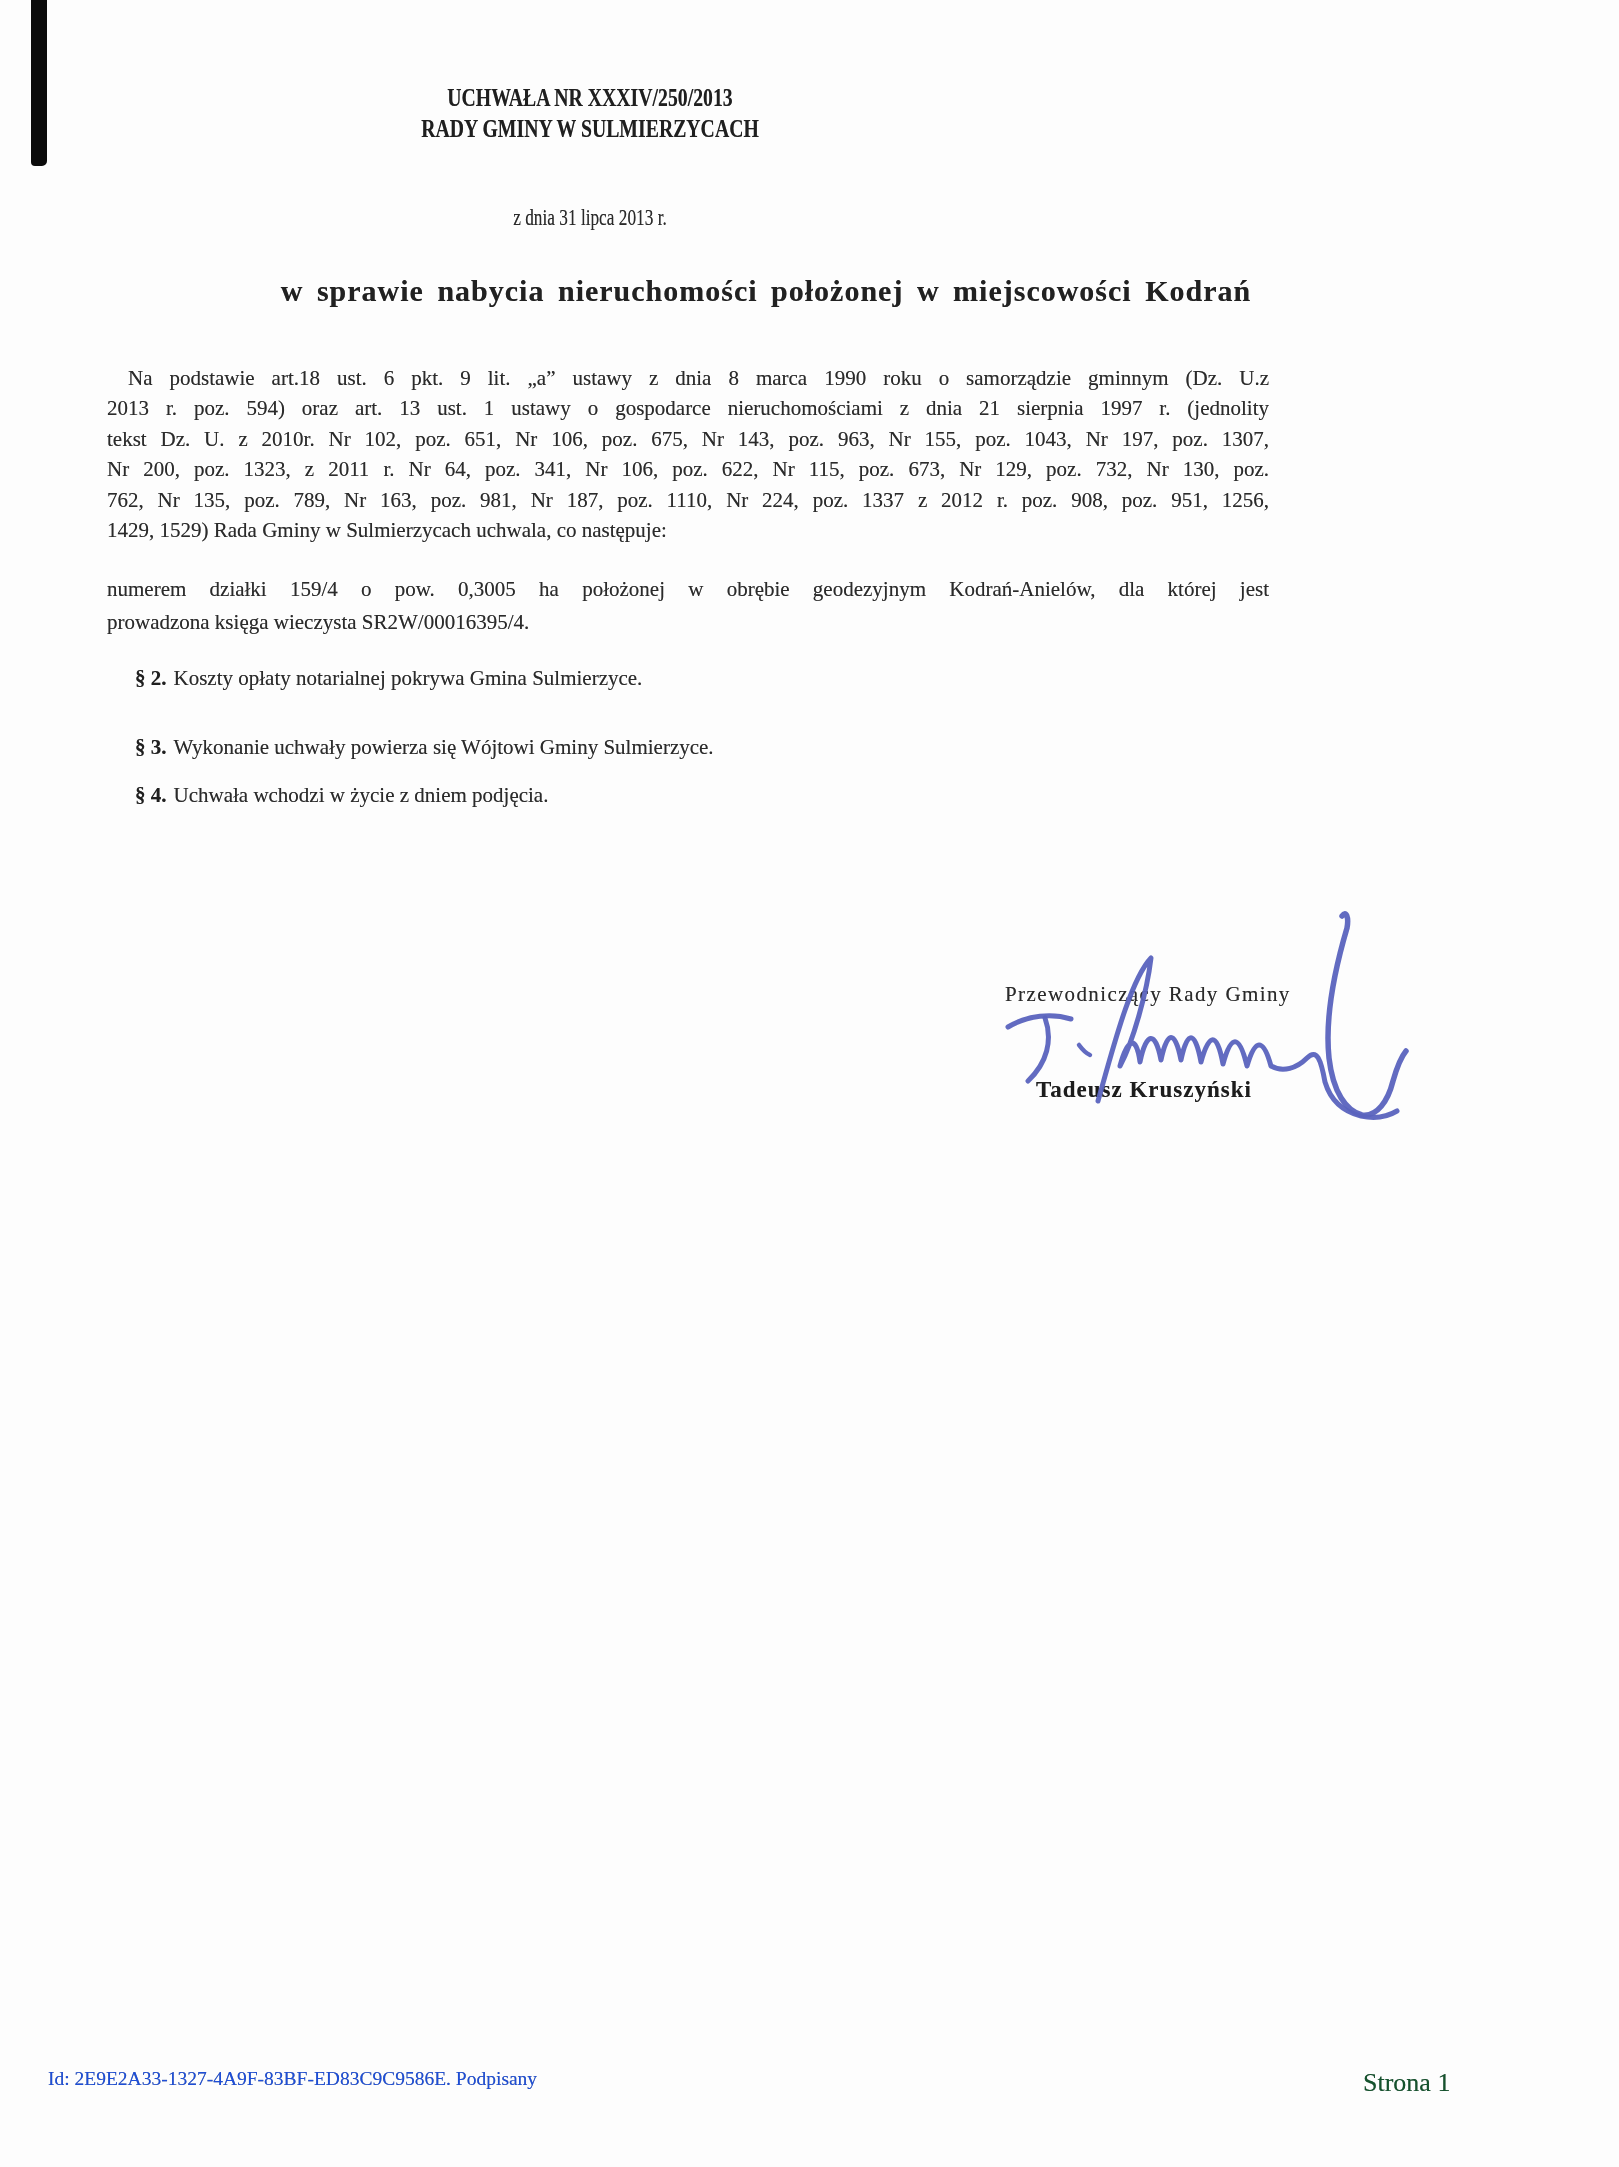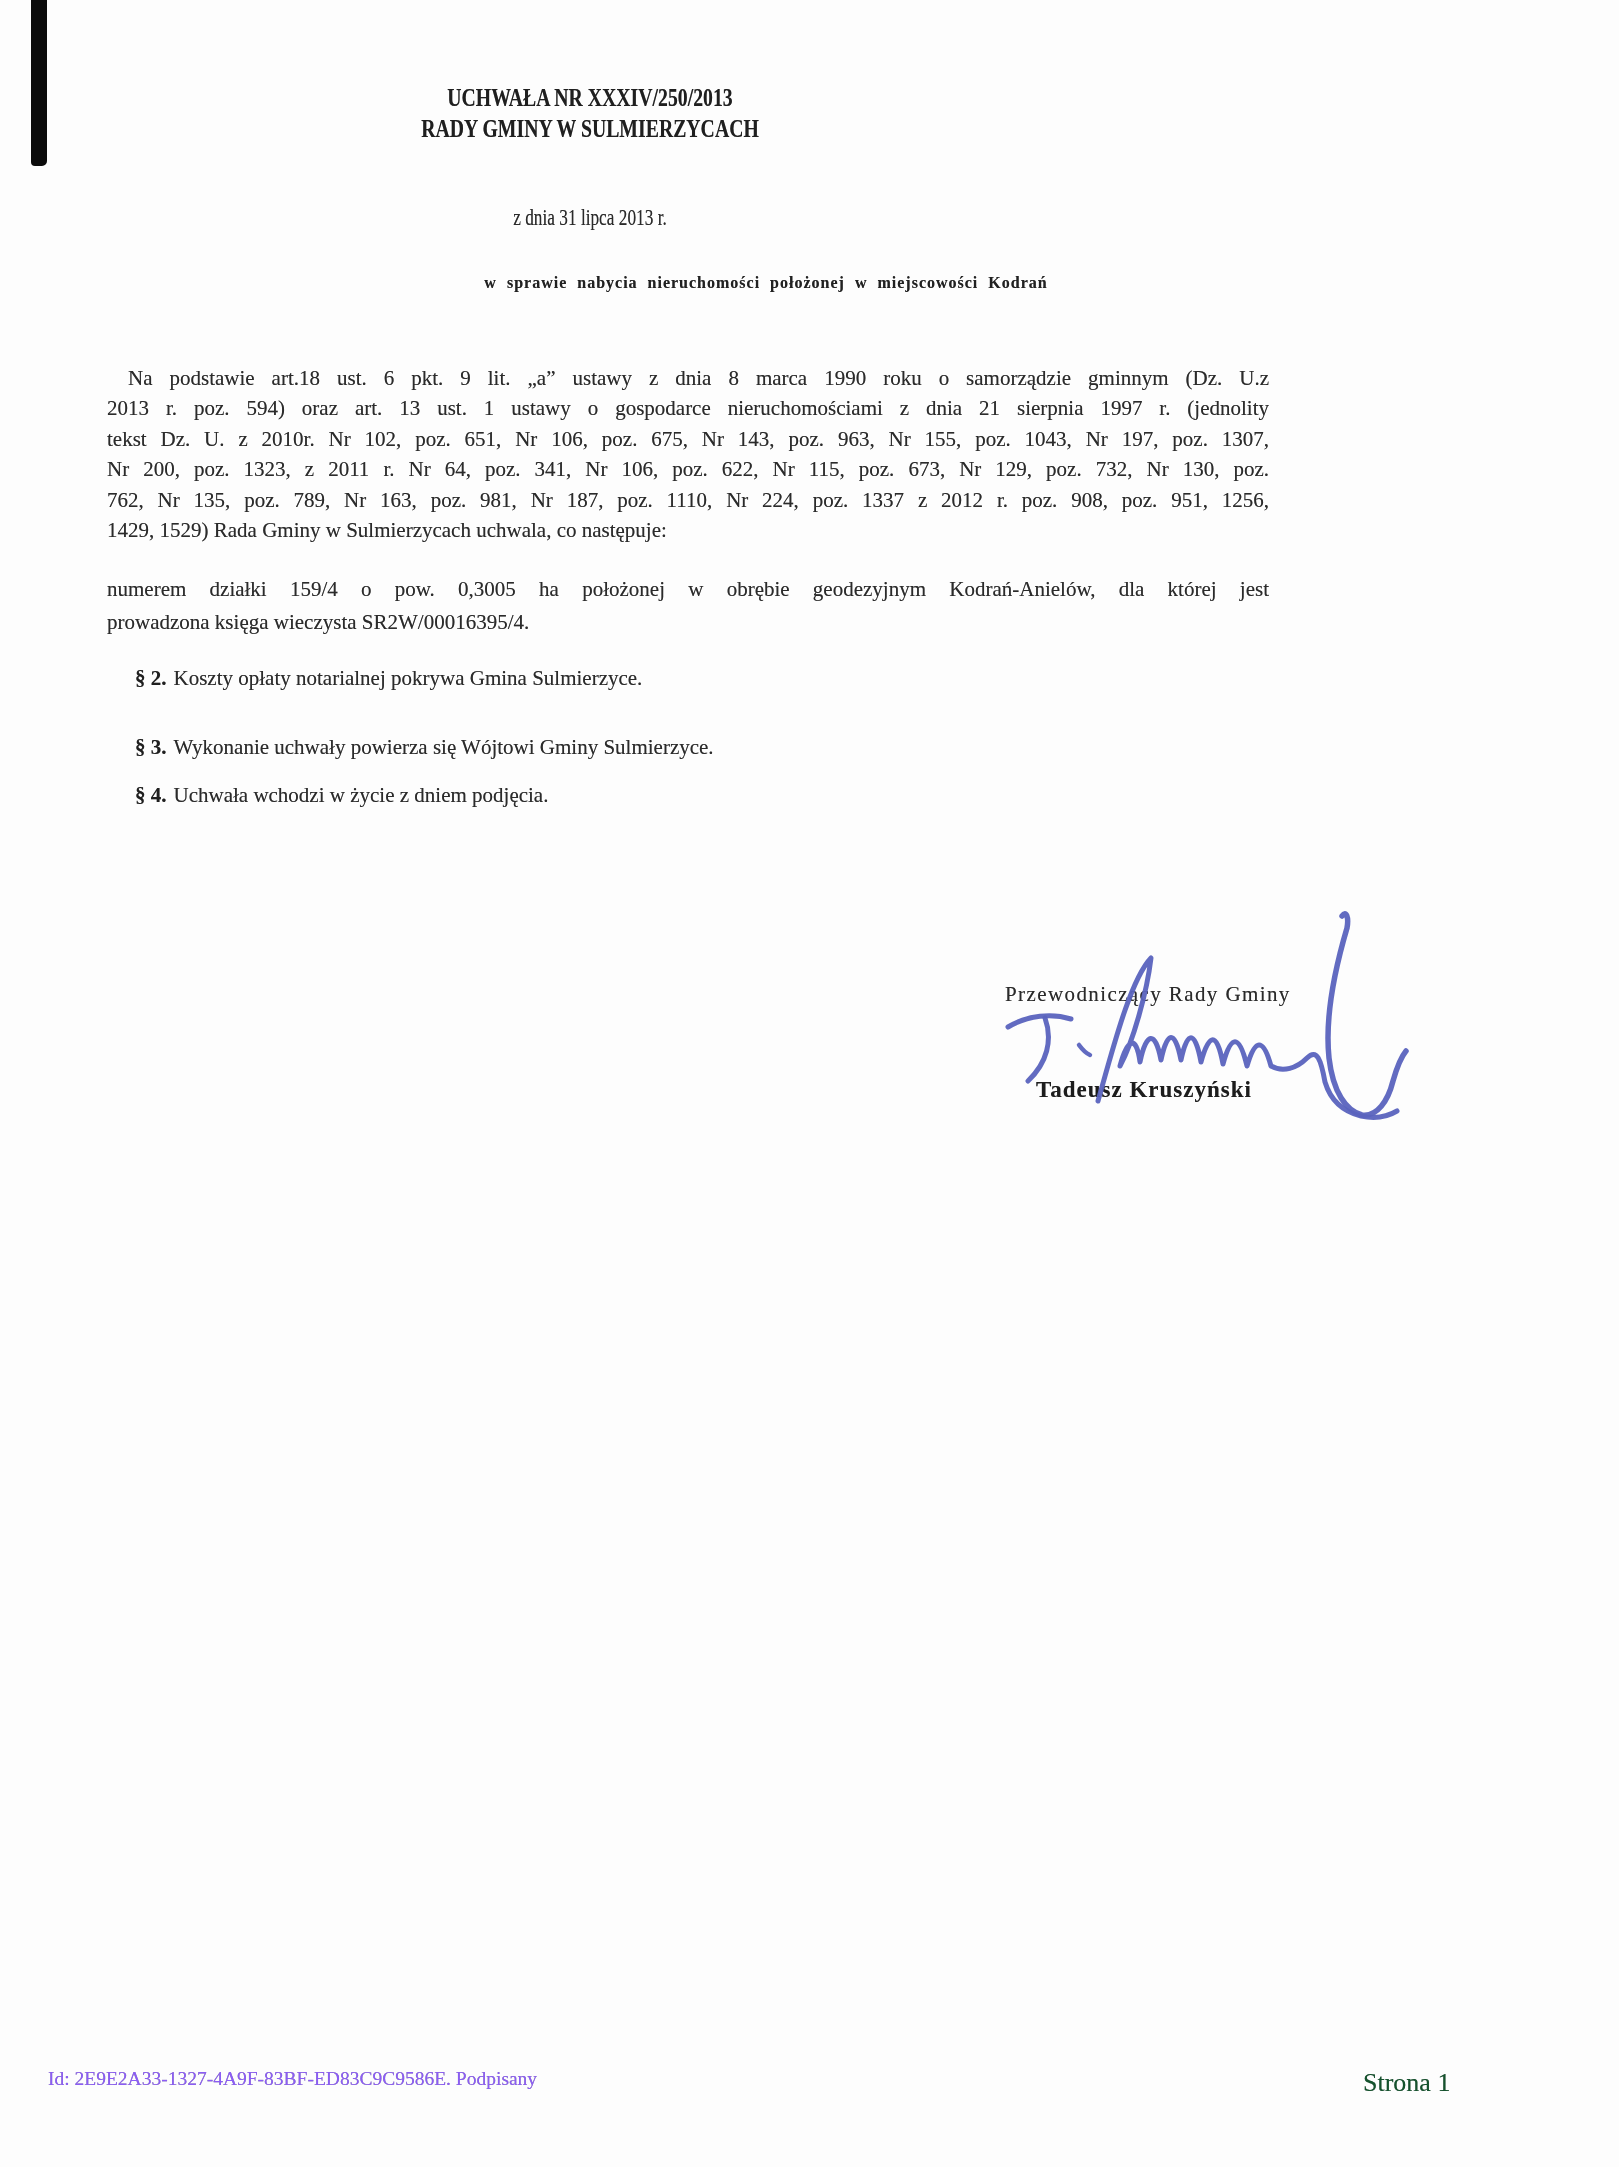--- a/index.html
+++ b/index.html
@@ -30,21 +30,21 @@
     color: #1f1f1f; white-space: nowrap;
   }
   .date-line {
     position: absolute; left: 90px; top: 204px; width: 1000px;
     text-align: center; font-size: 24px;
     transform: scaleX(0.72); transform-origin: 50% 50%;
     white-space: nowrap; color: #2a2a2a;
   }
   .subject-line {
     position: absolute; left: 140px; top: 274px; width: 1252px;
-    text-align: center; font-weight: bold; font-size: 16px;
+    text-align: center; font-weight: bold; font-size: 30px;
     letter-spacing: 1px; word-spacing: 5px;
     color: #212121; white-space: nowrap;
   }
 
   
   .para { position: absolute; left: 107px; width: 1162px; font-size: 21px; }
   .legal { top: 363px; line-height: 30.4px; }
   .sec1  { top: 573px; line-height: 33px; }
   .jl { text-align: justify; text-align-last: justify; }
   .ll { text-align: left; text-align-last: left; }
@@ -70,21 +70,21 @@
   .sig-svg path {
     fill: none;
     stroke: var(--sig-ink, #5a63be);
     stroke-linecap: round; stroke-linejoin: round;
     opacity: 0.95;
   }
 
   
   .footer-id {
     position: absolute; left: 48px; top: 2068px;
-    font-size: 19.5px; color: #8b5cf6; white-space: nowrap;
+    font-size: 19.5px; color: #1d4ed8; white-space: nowrap;
   }
   .footer-page {
     position: absolute; left: 1363px; top: 2068px;
     font-size: 26px; color: #14532d; white-space: nowrap;
   }
 </style>
 </head>
 <body>
 
 <div class="page">

